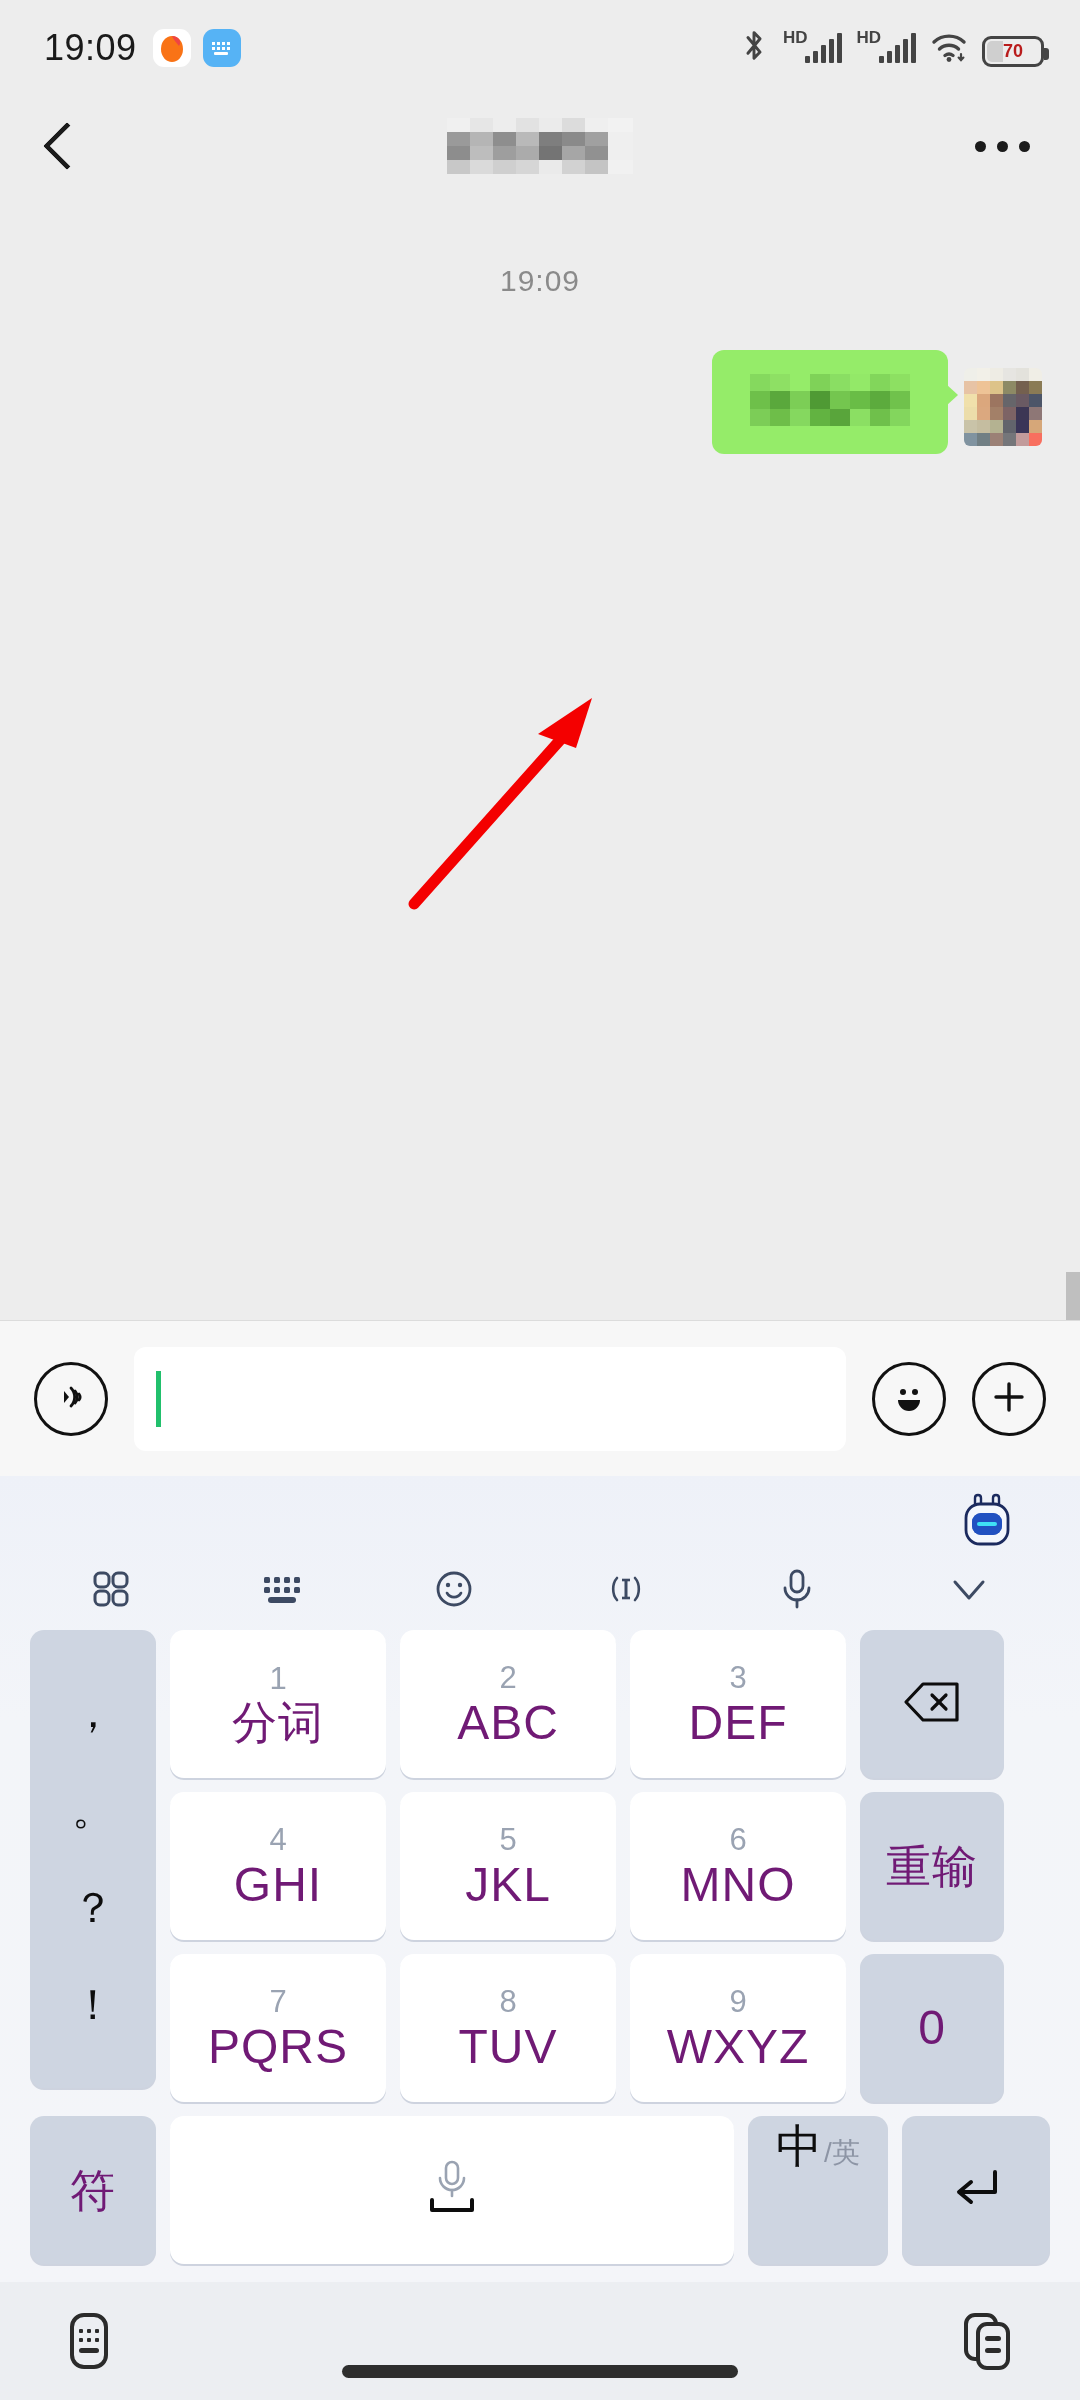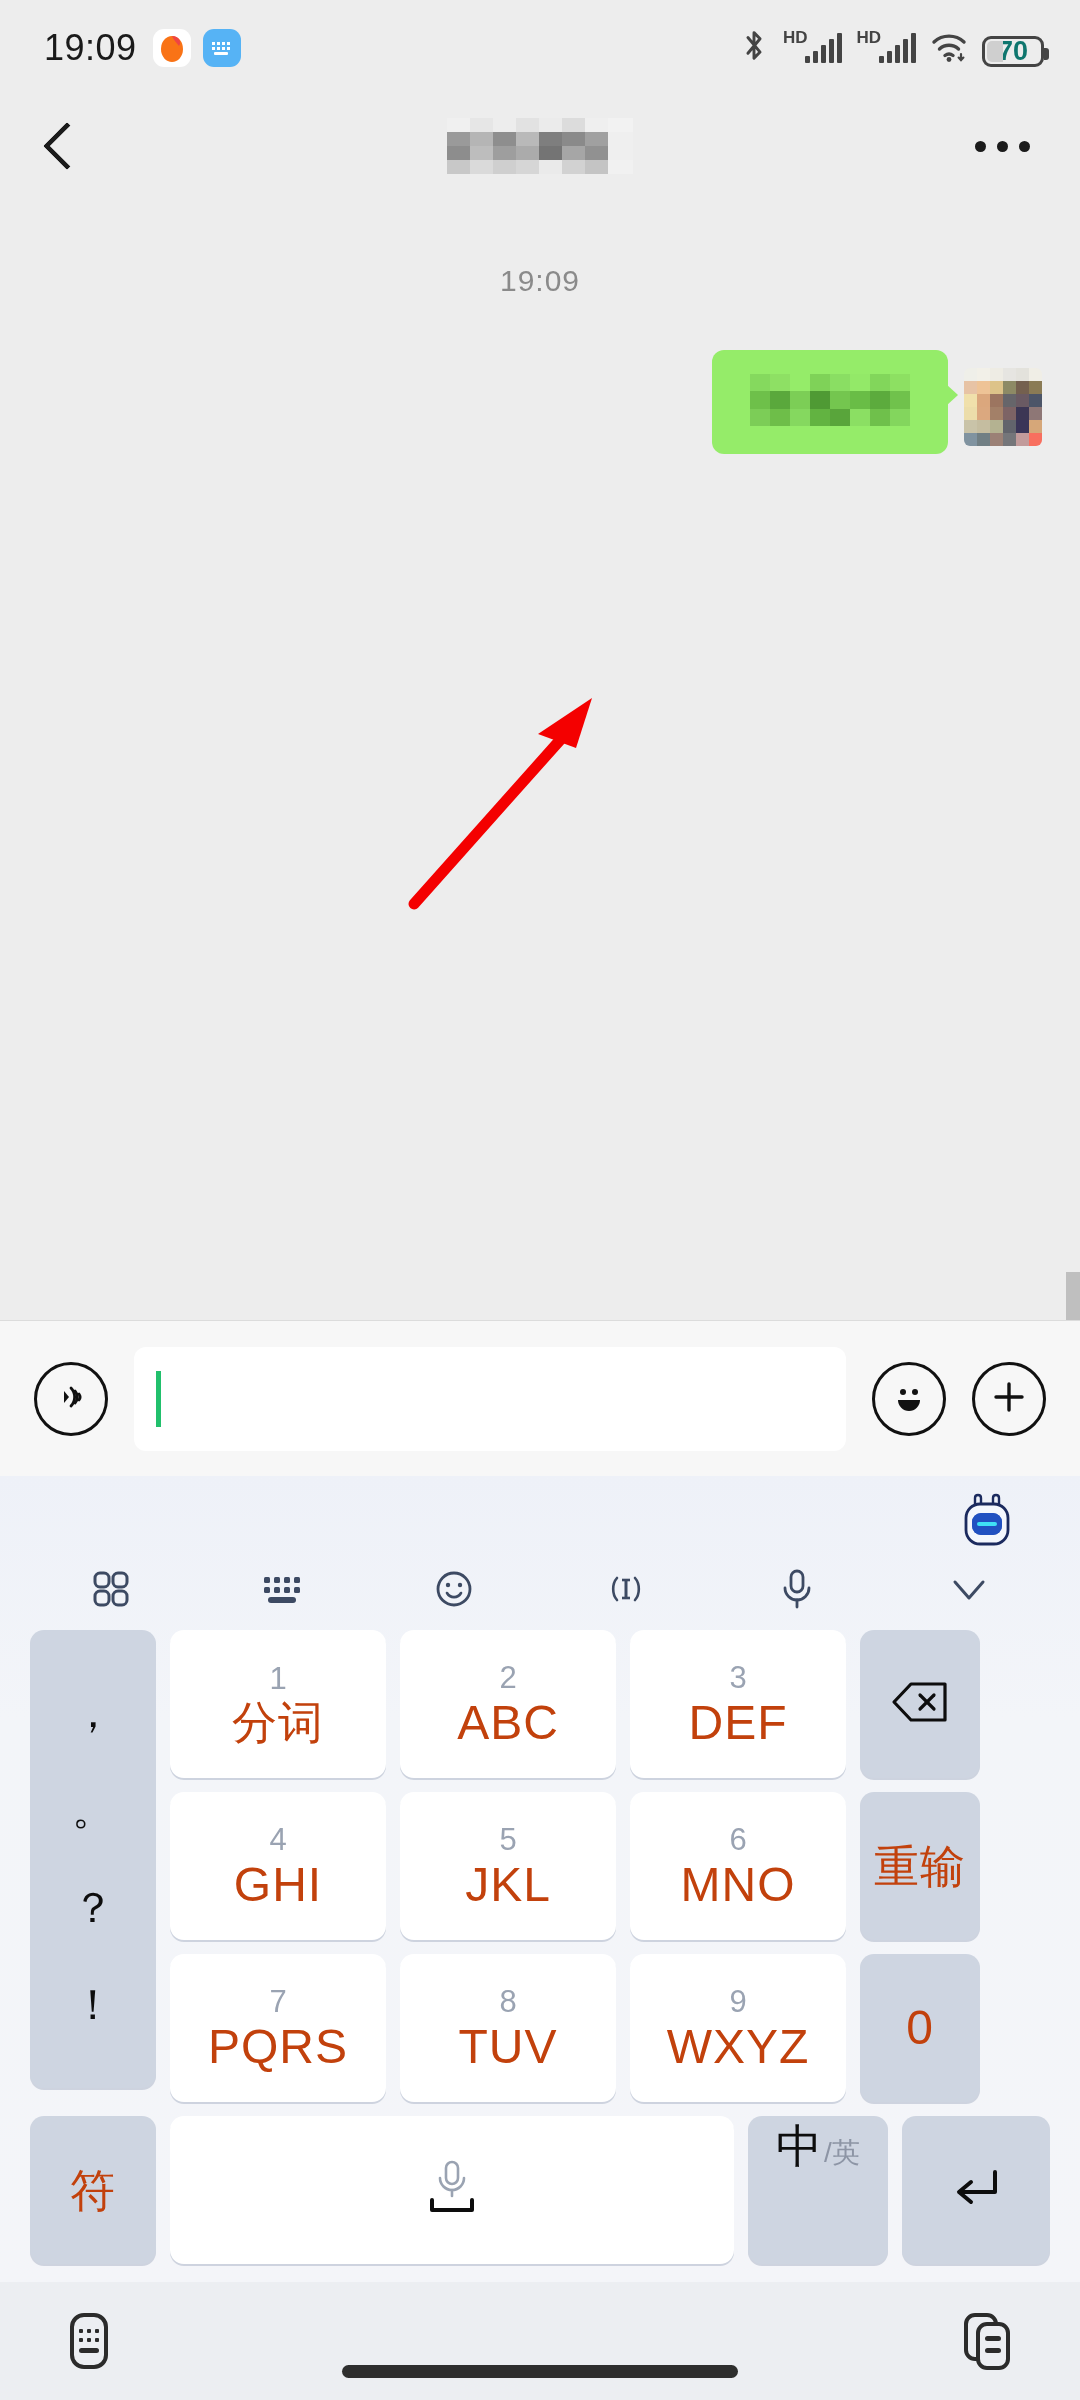--- a/index.html
+++ b/index.html
@@ -31,21 +31,21 @@
   .hd-tag { font-size:17px; font-weight:700; color:#444; line-height:1; margin-right:-2px; margin-bottom:22px; }
   .bars { display:flex; align-items:flex-end; gap:3px; height:30px; }
   .bars i { width:5px; background:#444; border-radius:1px; display:block; }
   .bars i:nth-child(1){height:7px;} .bars i:nth-child(2){height:12px;}
   .bars i:nth-child(3){height:18px;} .bars i:nth-child(4){height:24px;} .bars i:nth-child(5){height:30px;}
   .battery {
     width:62px; height:31px; border:3px solid #444; border-radius:9px;
     display:flex; align-items:center; justify-content:center; position:relative;
   }
   .battery:after { content:""; position:absolute; right:-8px; top:9px; width:5px; height:12px; background:#444; border-radius:0 3px 3px 0; }
-  .battery span { font-size:27px; font-weight:600; color:#0f766e; }
+  .battery span { font-size:18px; font-weight:600; color:#b91c1c; }
   .battery .fill { position:absolute; left:2px; top:2px; bottom:2px; width:16px; background:#cfcfcf; border-radius:5px 0 0 5px; }
 
   
   #nav-header {
     height:100px; display:flex; align-items:center; padding:0 50px;
     background:#ededed; position:relative;
   }
   #back-chevron { width:34px; height:34px; border-left:5px solid #1b1b1b; border-bottom:5px solid #1b1b1b; transform:rotate(45deg); border-radius:2px; }
   #nav-title-masked {
     position:absolute; left:50%; transform:translateX(-50%);
@@ -114,32 +114,32 @@
   .kb-row { display:flex; gap:14px; margin-bottom:14px; height:148px; }
   .key {
     border-radius:14px; display:flex; flex-direction:column;
     align-items:center; justify-content:center;
     box-shadow:0 2px 0 rgba(160,170,190,.45);
     position:relative;
   }
   .key.white { background:#fff; }
   .key.gray { background:#ced5e1; }
   .key .num { font-size:31px; color:#9aa3b2; line-height:1; margin-bottom:6px; }
-  .key .lbl { font-size:48px; color:#c2410c; line-height:1; letter-spacing:1px;text-align:right; }
+  .key .lbl { font-size:48px; color:#701a75; line-height:1; letter-spacing:1px;text-align:right; }
   .key .lbl.cjk { font-size:45px; }
   #punct-key {
     width:126px; height:458px; border-radius:14px; background:#ced5e1;
     display:flex; flex-direction:column; align-items:center; justify-content:space-around;
     padding:34px 0; box-shadow:0 2px 0 rgba(160,170,190,.45);
   }
   #punct-key span { font-size:42px; color:#0d0d0d; line-height:1; }
   .kb-main { flex:1; }
   .kb-main .kb-row { height:148px; }
   .key.digit { width:216px; }
-  .key.func { width:120px; }
+  .key.func { width:144px; }
   #kb-bottom-row { display:flex; gap:14px; height:148px; margin-top:0; }
   .key.bl { width:126px; }
   .key.bl-num { width:148px; }
   .key.space { flex:1; background:#fff; }
   .key.lang { width:140px; }
   .key.enter { width:148px; }
   .lang-main { font-size:46px; color:#0d0d0d; }
   .lang-sub { font-size:28px; color:#8d95a5; }
 
   

